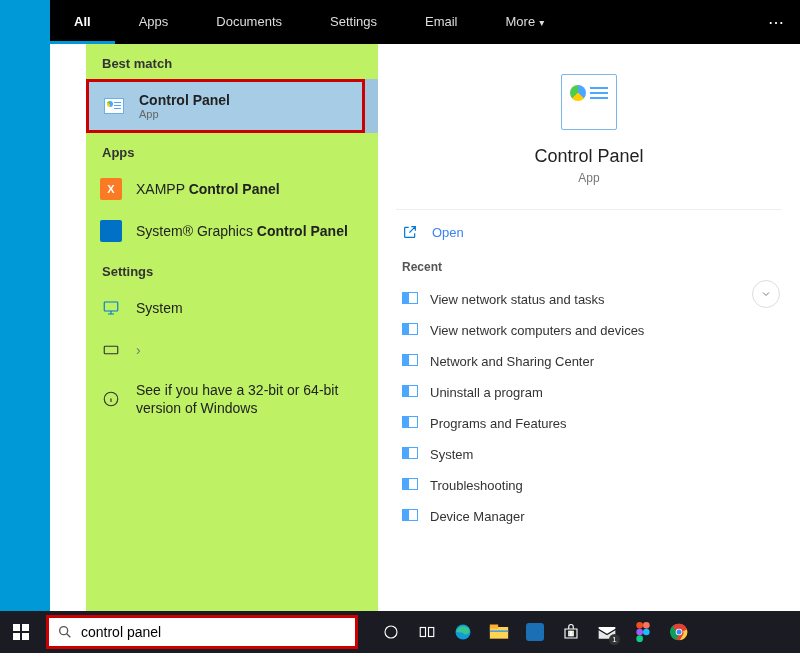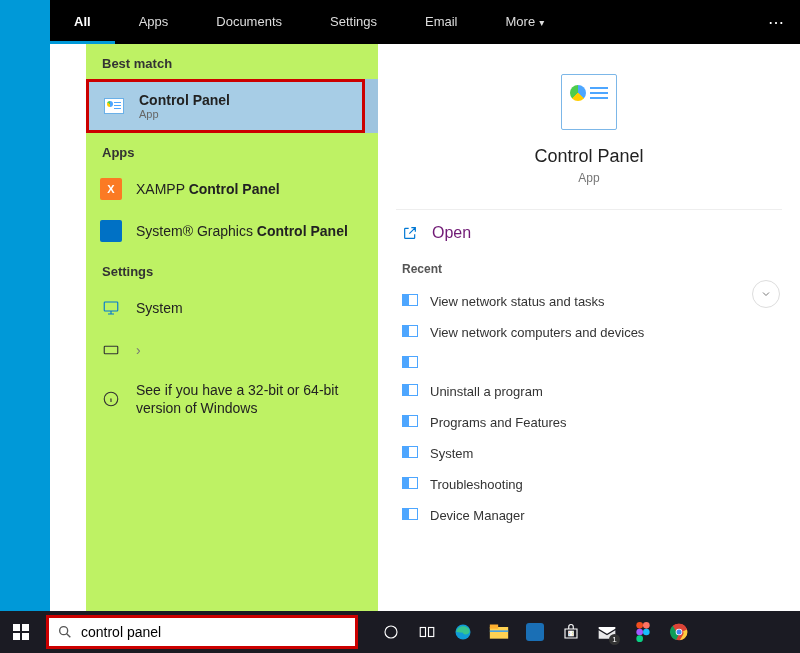--- a/index.html
+++ b/index.html
@@ -33,21 +33,21 @@
 
   
   .preview { text-align: center; padding-top: 30px; }
   .big-icon { width: 56px; height: 56px; margin: 0 auto 16px; border: 1px solid #7cb7e8; background: #fff; border-radius: 2px; position: relative; }
   .big-icon::before { content: ""; position: absolute; left: 8px; top: 10px; width: 16px; height: 16px; border-radius: 50%; background: conic-gradient(#4da6ff 0 130deg, #ffcc00 130deg 230deg, #4dcc4d 230deg 360deg); }
   .big-icon::after { content: ""; position: absolute; right: 8px; top: 12px; width: 18px; height: 14px; background: linear-gradient(#4da6ff 0 2px, transparent 2px 5px, #4da6ff 5px 7px, transparent 7px 10px, #4da6ff 10px 12px, transparent 12px); }
   .preview-title { font-size: 18px; color: #222; }
   .preview-sub { font-size: 12px; color: #777; margin-top: 4px; }
 
   .rsection { border-top: 1px solid #eee; margin: 24px 18px 0; }
-  .raction { display: flex; align-items: center; gap: 14px; padding: 14px 6px; font-size: 16px; color: #701a75; cursor: pointer; }
+  .raction { display: flex; align-items: center; gap: 14px; padding: 14px 6px; font-size: 13px; color: #3b82f6; cursor: pointer; }
   .raction-icon { width: 16px; height: 16px; color: #0078d4; }
 
   .expand-btn { position: absolute; right: 20px; top: 280px; width: 28px; height: 28px; border: 1px solid #ddd; border-radius: 50%; display: flex; align-items: center; justify-content: center; color: #777; font-size: 12px; background: #fff; cursor: pointer; }
 
   .recent-header { font-size: 12px; font-weight: 600; color: #555; margin: 6px 24px 10px; }
   .recent-list { margin: 0 18px; }
   .recent-item { display: flex; gap: 12px; padding: 8px 6px; font-size: 13px; color: #333; cursor: pointer; }
   .mini-cp { width: 16px; height: 12px; border: 1px solid #4da6ff; background: linear-gradient(90deg,#4da6ff 40%, #fff 40%); flex-shrink: 0; }
 
   
@@ -176,20 +176,21 @@
     <div class="recent-item">
         <div class="mini-cp"></div>
         <span>View network status and tasks</span>
       </div>
     <div class="recent-item">
         <div class="mini-cp"></div>
         <span>View network computers and devices</span>
       </div>
     <div class="recent-item">
         <div class="mini-cp"></div>
+        <span>Network and Sharing Center</span>
       </div>
     <div class="recent-item">
         <div class="mini-cp"></div>
         <span>Uninstall a program</span>
       </div>
     <div class="recent-item">
         <div class="mini-cp"></div>
         <span>Programs and Features</span>
       </div>
     <div class="recent-item">

